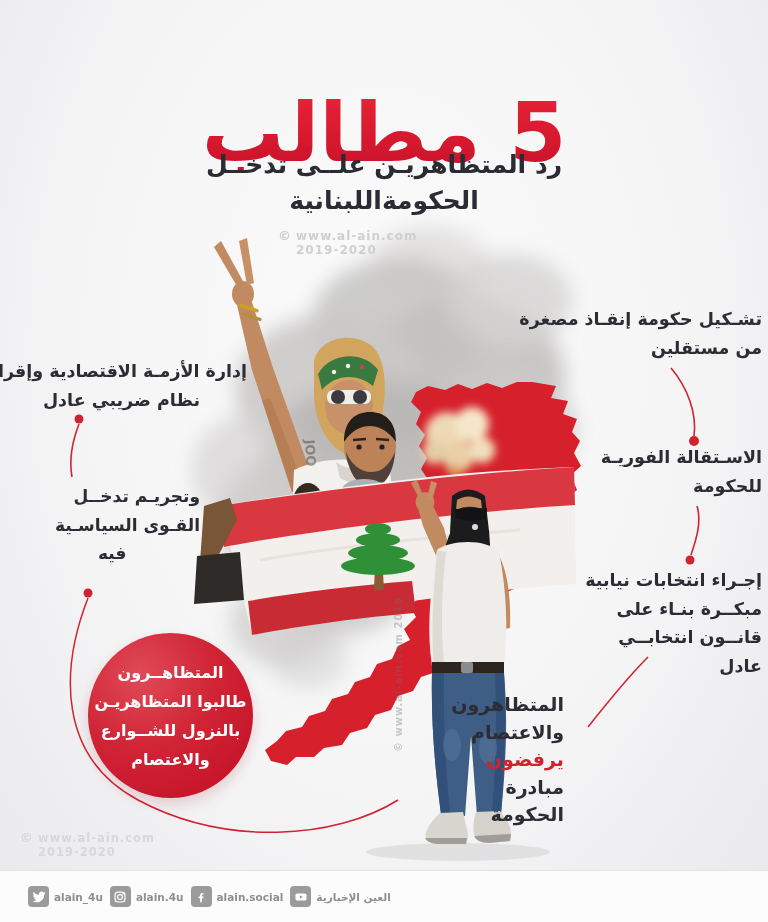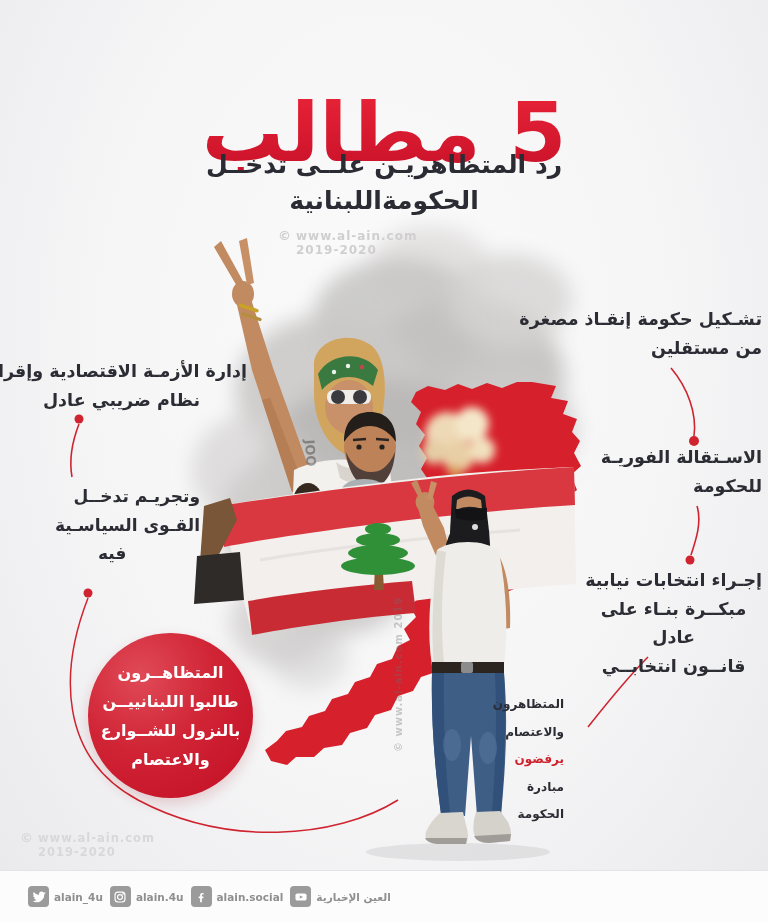--- a/index.html
+++ b/index.html
@@ -20,26 +20,26 @@
   .subtitle{
     position:absolute;top:147px;left:0;right:0;text-align:center;direction:rtl;
     font-size:25px;font-weight:bold;line-height:36px;color:#2b2b33;
   }
   
   .demand{position:absolute;direction:rtl;text-align:right;font-weight:bold;color:#2c2c34;
     font-size:17.5px;line-height:28.5px;}
   .demand .ln{display:block;white-space:nowrap;}
   .d-right1{top:305px;right:6px;}
   .d-right2{top:443px;right:6px;}
-  .d-right3{top:566px;right:6px;text-align:center;}
+  .d-right3{top:566px;right:6px;}
   .d-left1{top:357px;right:521px;}
   .d-left2{top:482px;right:568px;font-size:17px;}
   .d-left1 .ln.shift{margin-left:0;margin-right:47px;}
   .d-left2 .ln.flushleft{text-align:left;margin-left:43px;}
-  .d-reject{top:691px;right:204px;font-size:12px;line-height:27.5px;}
+  .d-reject{top:691px;right:204px;font-size:19px;line-height:27.5px;}
   .d-reject .hl{color:#d0232e;}
   
   .circle-note{
     position:absolute;left:88px;top:633px;width:165px;height:165px;border-radius:50%;
     background:radial-gradient(circle at 32% 26%, #e04a57 0%, #d02435 45%, #c20d23 100%);
     display:flex;flex-direction:column;justify-content:center;text-align:center;
     color:#fff;font-weight:bold;font-size:16px;line-height:29px;direction:rtl;
     box-shadow:0 6px 14px rgba(160,20,35,.18);
   }
   .circle-note .ln{display:block;white-space:nowrap;}
@@ -214,22 +214,22 @@
   </div>
 
   <div class="demand d-right2">
     <span class="ln">الاسـتقالة الفوريـة</span>
     <span class="ln">للحكومة</span>
   </div>
 
   <div class="demand d-right3">
     <span class="ln">إجـراء انتخابات نيابية</span>
     <span class="ln">مبكــرة بنـاء على</span>
+    <span class="ln">قانــون انتخابــي</span>
     <span class="ln">عادل</span>
-    <span class="ln">قانــون انتخابــي</span>
   </div>
 
   <div class="demand d-left1">
     <span class="ln">إدارة الأزمـة الاقتصادية وإقرار</span>
     <span class="ln shift">نظام ضريبي عادل</span>
   </div>
 
   <div class="demand d-left2">
     <span class="ln">وتجريـم تدخــل</span>
     <span class="ln">القـوى السياسـية</span>
@@ -239,21 +239,21 @@
   <div class="demand d-reject">
     <span class="ln">المتظاهرون</span>
     <span class="ln">والاعتصام</span>
     <span class="ln hl">يرفضون</span>
     <span class="ln">مبادرة</span>
     <span class="ln">الحكومة</span>
   </div>
 
   <div class="circle-note">
     <span class="ln">المتظاهــرون</span>
-    <span class="ln">طالبوا اللبنانييــن</span>
+    <span class="ln">طالبوا المتظاهريـن</span>
     <span class="ln">بالنزول للشــوارع</span>
     <span class="ln">والاعتصام</span>
   </div>
 
   <div class="wm wm-top">
     <span class="c">©</span>
     <span>
       <span style="display:block">www.al-ain.com</span>
       <span style="display:block">2019-2020</span>
     </span>

